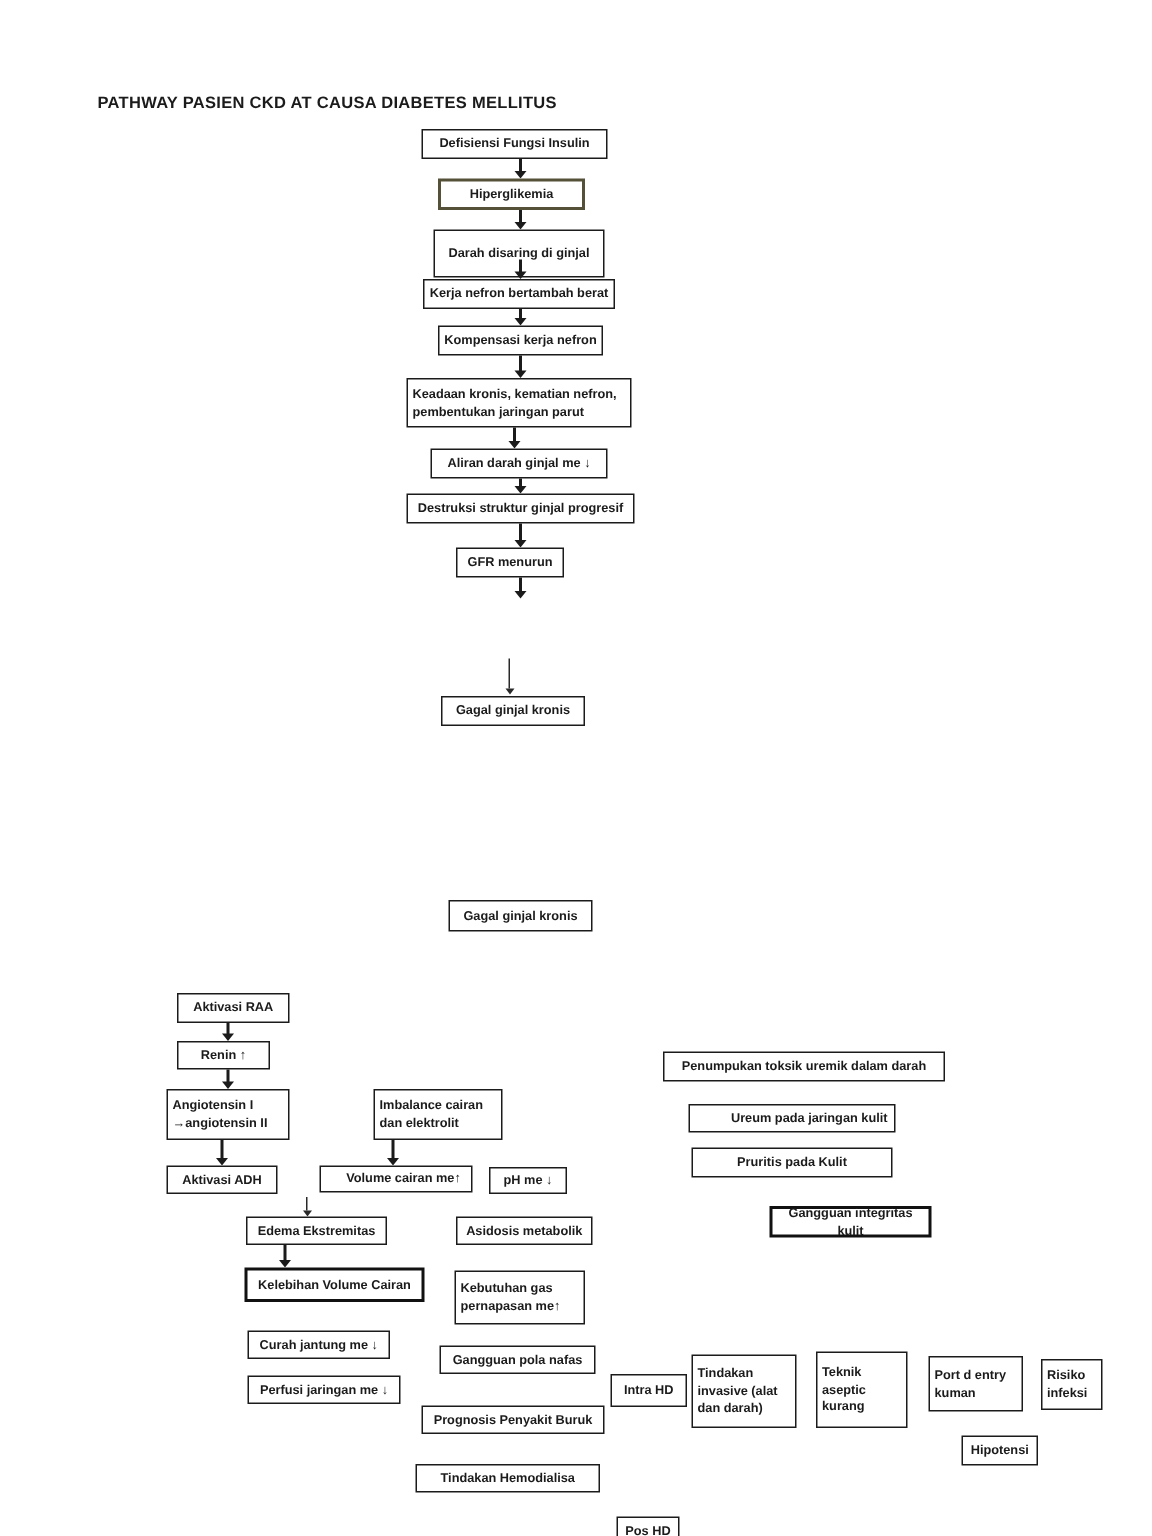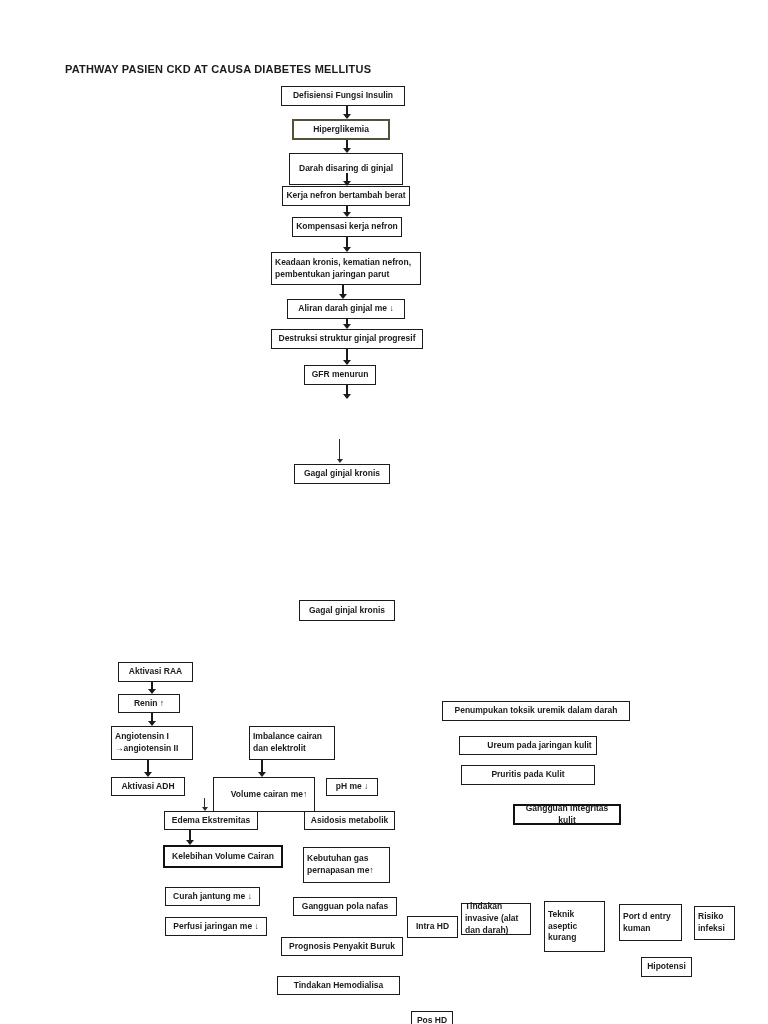--- a/index.html
+++ b/index.html
@@ -76,21 +76,21 @@
   <div class="arrow" style="left:151px;top:713px;height:9px;"></div>
 
   <div class="node left" style="left:111px;top:726px;width:82px;height:34px;">Angiotensin I →angiotensin II</div>
   <div class="arrow" style="left:147px;top:760px;height:13px;"></div>
 
   <div class="node" style="left:111px;top:777px;width:74px;height:19px;">Aktivasi ADH</div>
 
   <div class="node left" style="left:249px;top:726px;width:86px;height:34px;">Imbalance cairan dan elektrolit</div>
   <div class="arrow" style="left:261px;top:760px;height:13px;"></div>
 
-  <div class="node" style="left:213px;top:777px;width:102px;height:35px;padding-left:13px;">Volume cairan me↑</div>
+  <div class="node" style="left:213px;top:777px;width:102px;height:18px;padding-left:13px;">Volume cairan me↑</div>
   <div class="arrow thin" style="left:204px;top:798px;height:9px;"></div>
 
   <div class="node" style="left:326px;top:778px;width:52px;height:18px;">pH me ↓</div>
 
   <div class="node" style="left:164px;top:811px;width:94px;height:19px;">Edema Ekstremitas</div>
   <div class="arrow" style="left:189px;top:830px;height:11px;"></div>
 
   <div class="node" style="left:304px;top:811px;width:91px;height:19px;">Asidosis metabolik</div>
 
   <div class="node bold" style="left:163px;top:845px;width:120px;height:23px;">Kelebihan Volume Cairan</div>
@@ -113,21 +113,21 @@
   <div class="node" style="left:442px;top:701px;width:188px;height:20px;">Penumpukan toksik uremik dalam darah</div>
 
   <div class="node" style="left:459px;top:736px;width:138px;height:19px;padding-left:26px;">Ureum pada jaringan kulit</div>
 
   <div class="node" style="left:461px;top:765px;width:134px;height:20px;">Pruritis pada Kulit</div>
 
   <div class="node bold" style="left:469px;top:804px;width:108px;height:21px;margin-left:44px;">Gangguan integritas kulit</div>
 
   <div class="node" style="left:407px;top:916px;width:51px;height:22px;">Intra HD</div>
 
-  <div class="node left" style="left:461px;top:903px;width:70px;height:32px;">Tindakan invasive (alat dan darah)</div>
+  <div class="node left" style="left:461px;top:903px;width:70px;height:49px;">Tindakan invasive (alat dan darah)</div>
 
   <div class="node left" style="left:544px;top:901px;width:61px;height:51px;">Teknik aseptic kurang</div>
 
   <div class="node left" style="left:619px;top:904px;width:63px;height:37px;">Port d entry kuman</div>
 
   <div class="node left" style="left:694px;top:906px;width:41px;height:34px;">Risiko infeksi</div>
 
 
   <div class="node" style="left:641px;top:957px;width:51px;height:20px;">Hipotensi</div>
 

